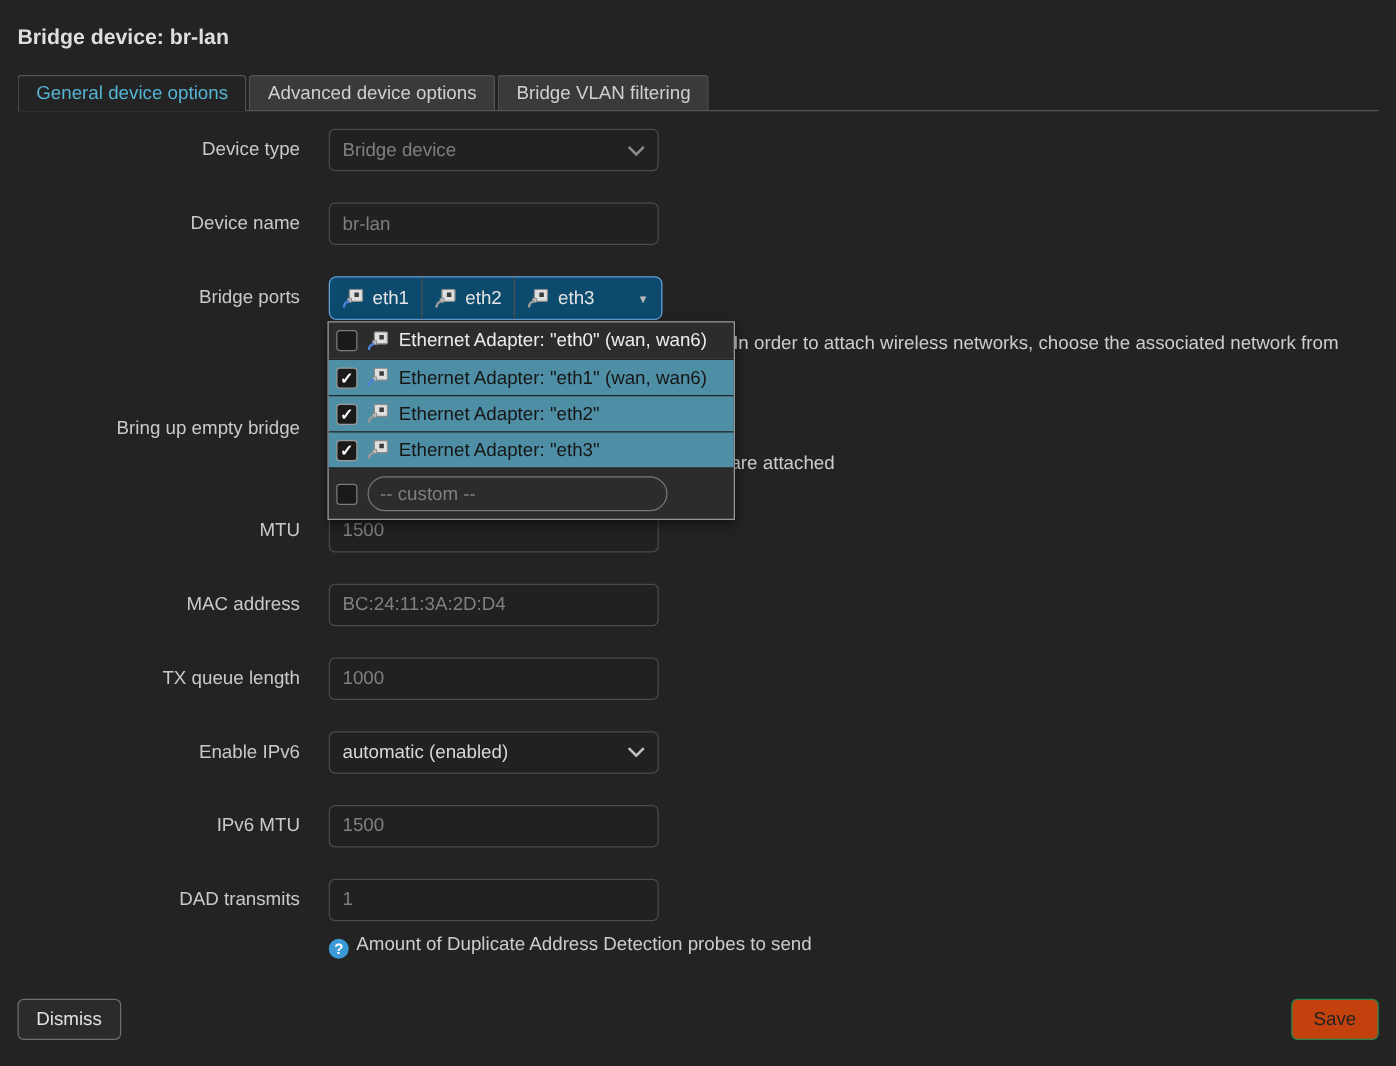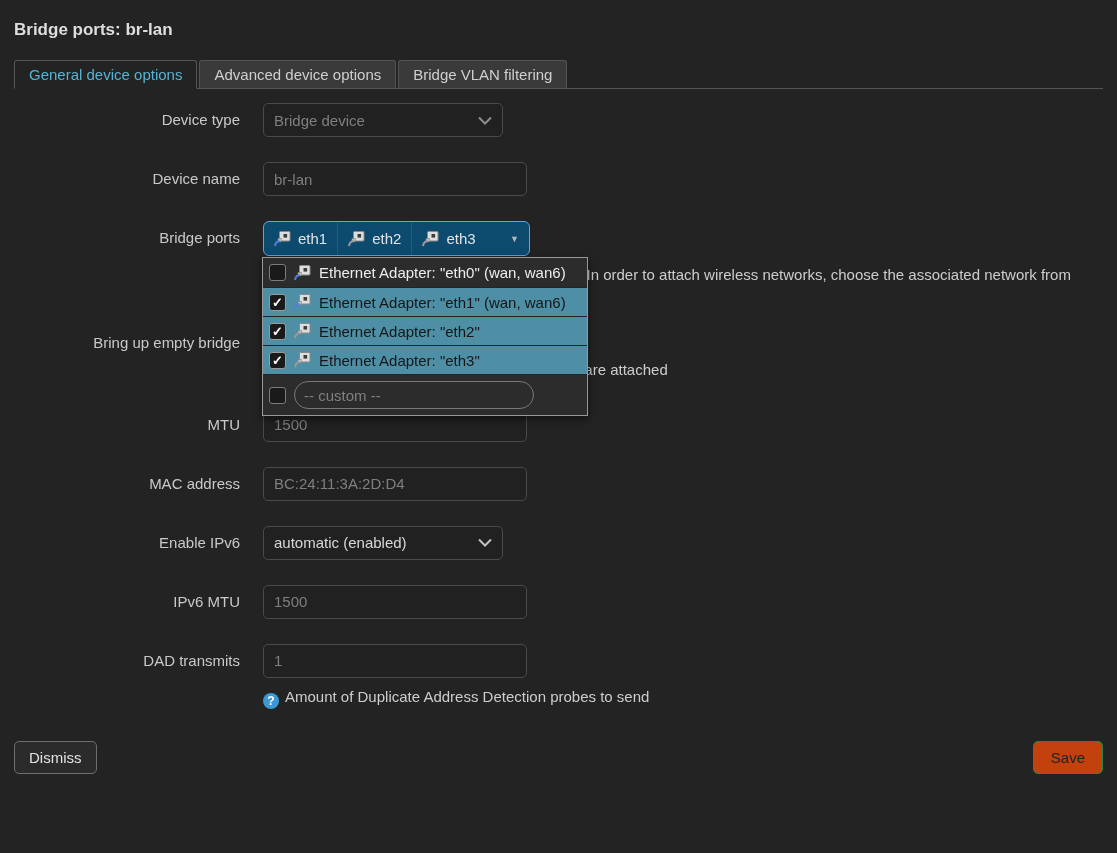--- a/index.html
+++ b/index.html
@@ -40,21 +40,21 @@
 
   .text-input {
     width:264px; height:34px; background:#212121; border:1px solid #4a4a4a;
     border-radius:5px; padding:0 10px; color:#d8d8d8; font-size:15px;
     font-family:inherit; display:block;
   }
   .text-input::placeholder { color:#7f7f7f; opacity:1; }
   .text-input:disabled { color:#7f7f7f; opacity:1; }
 
   .fake-select {
-    width:240px; height:34px; background:#212121; border:1px solid #4a4a4a;
+    width:264px; height:34px; background:#212121; border:1px solid #4a4a4a;
     border-radius:5px; padding:0 10px; display:flex; align-items:center;
     justify-content:space-between; cursor:pointer;
   }
   .fake-select .sel-text { color:#d8d8d8; }
   .fake-select.disabled .sel-text { color:#7f7f7f; }
   .chevron { width:14px; height:9px; }
   .chevron polyline { fill:none; stroke:#c2c2c2; stroke-width:2; }
   .fake-select.disabled .chevron polyline { stroke:#8d8d8d; }
 
   
@@ -123,21 +123,21 @@
     padding:7px 14px;
   }
   .btn-dismiss { background:#2b2b2b; border:1px solid #6e6e6e; color:#e2e2e2; }
   .btn-save { background:#c2410c; border:1px solid #28854f; color:#232323; padding:7px 17px; }
 </style>
 </head>
 <body>
 
 <div class="modal">
 
-  <div class="modal-title">Bridge ports: br-lan</div>
+  <div class="modal-title">Bridge device: br-lan</div>
 
   <div class="tabs">
     <div class="tab active">General device options</div>
     <div class="tab">Advanced device options</div>
     <div class="tab">Bridge VLAN filtering</div>
   </div>
 
   <div class="form-area">
 
     <div class="form-row">
@@ -267,20 +267,26 @@
       </div>
     </div>
 
     <div class="form-row">
       <div class="row-label">MAC address</div>
       <div class="row-field">
         <input class="text-input" placeholder="BC:24:11:3A:2D:D4" style="">
       </div>
     </div>
 
+    <div class="form-row">
+      <div class="row-label">TX queue length</div>
+      <div class="row-field">
+        <input class="text-input" placeholder="1000" style="">
+      </div>
+    </div>
 
     <div class="form-row">
       <div class="row-label">Enable IPv6</div>
       <div class="row-field">
         <div class="fake-select">
           <span class="sel-text">automatic (enabled)</span>
           <svg class="chevron" viewBox="0 0 14 9">
               <polyline points="1,1.5 7,7.5 13,1.5"></polyline>
             </svg>
         </div>

